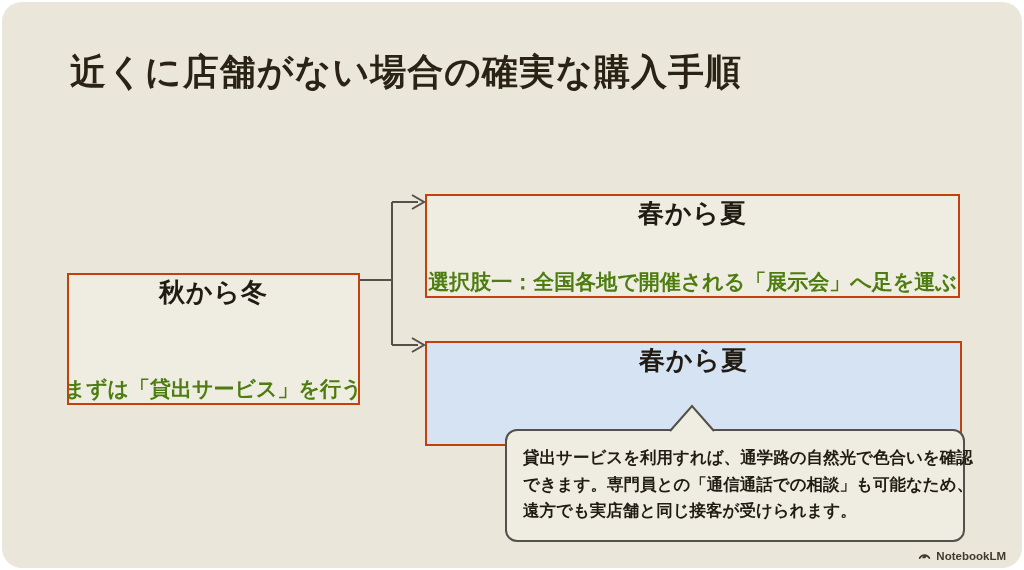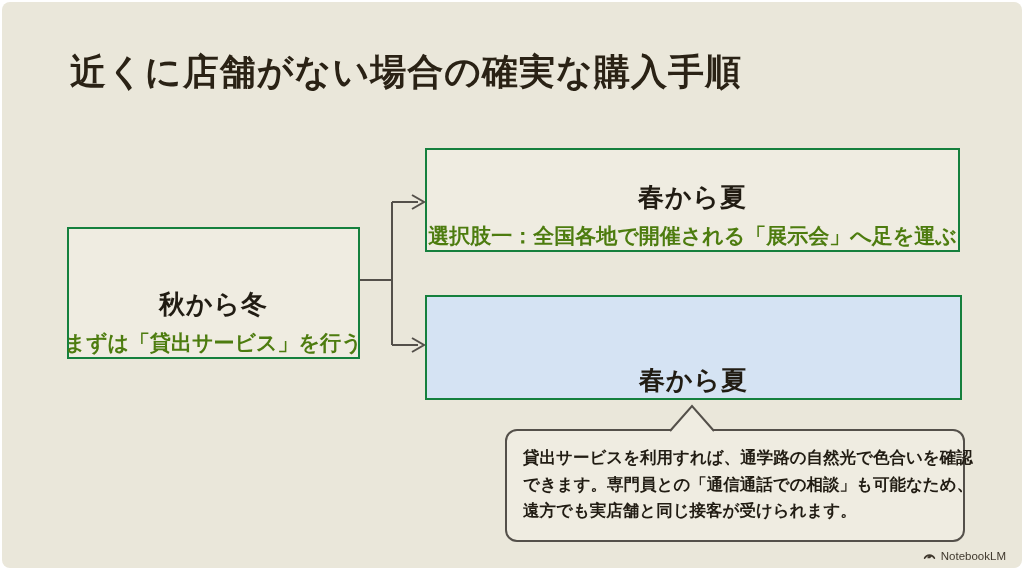--- a/index.html
+++ b/index.html
@@ -2,32 +2,32 @@
 <html><head>
 <meta charset="utf-8">
 <style>
   html,body{margin:0;padding:0;background:#ffffff;}
   body{font-family:"Liberation Sans","DejaVu Sans",sans-serif;}
   .stage{
     position:relative;width:1024px;height:570px;overflow:hidden;background:#ffffff;
   }
   .slide{
     position:absolute;left:2px;top:2px;right:2px;bottom:2px;
-    background:#EAE7DA;border-radius:8px;
+    background:#EAE7DA;border-radius:20px;
   }
   .title{
     position:absolute;left:68px;top:46px;
     font-size:36px;font-weight:700;color:#2A2215;letter-spacing:1px;
     white-space:nowrap;
   }
   .node{
     position:absolute;box-sizing:border-box;
-    border:2px solid #15803d;background:#EFECE1;
-    display:flex;flex-direction:column;align-items:center;justify-content:flex-end;
-    gap:7px;text-align:center;
+    border:2px solid #c2410c;background:#EFECE1;
+    display:flex;flex-direction:column;align-items:center;justify-content:space-between;
+    gap:7px;text-align:center;margin-top:46px;
   }
   .node.root{left:65px;top:225px;width:293px;height:132px;}
   .node.opt1{left:423px;top:146px;width:535px;height:104px;}
   .node.opt2{left:423px;top:293px;width:537px;height:105px;background:#D5E3F3;}
   .node .heading{
     font-size:26px;font-weight:700;color:#211C13;letter-spacing:1px;white-space:nowrap;
   }
   .node .subtitle{
     font-size:21px;font-weight:600;color:#4d7c0f;white-space:nowrap;
   }
@@ -38,21 +38,21 @@
     position:absolute;left:503px;top:427px;width:460px;height:113px;box-sizing:border-box;
     border:2px solid #54504A;border-radius:12px;background:#EFECE1;
     padding:13px 16px 0 16px;
   }
   .callout .line{
     font-size:16.5px;font-weight:600;color:#211C13;line-height:1.62;white-space:nowrap;
   }
   .footer{
     position:absolute;right:16px;bottom:6px;
     display:flex;align-items:center;gap:5px;
-    font-size:11.5px;font-weight:400;color:#40392E;
+    font-size:11.5px;font-weight:700;color:#40392E;
   }
 </style>
 </head>
 <body>
 
 <div class="stage">
   <div class="slide">
 
     <div class="title">近くに店舗がない場合の確実な購入手順</div>
 

